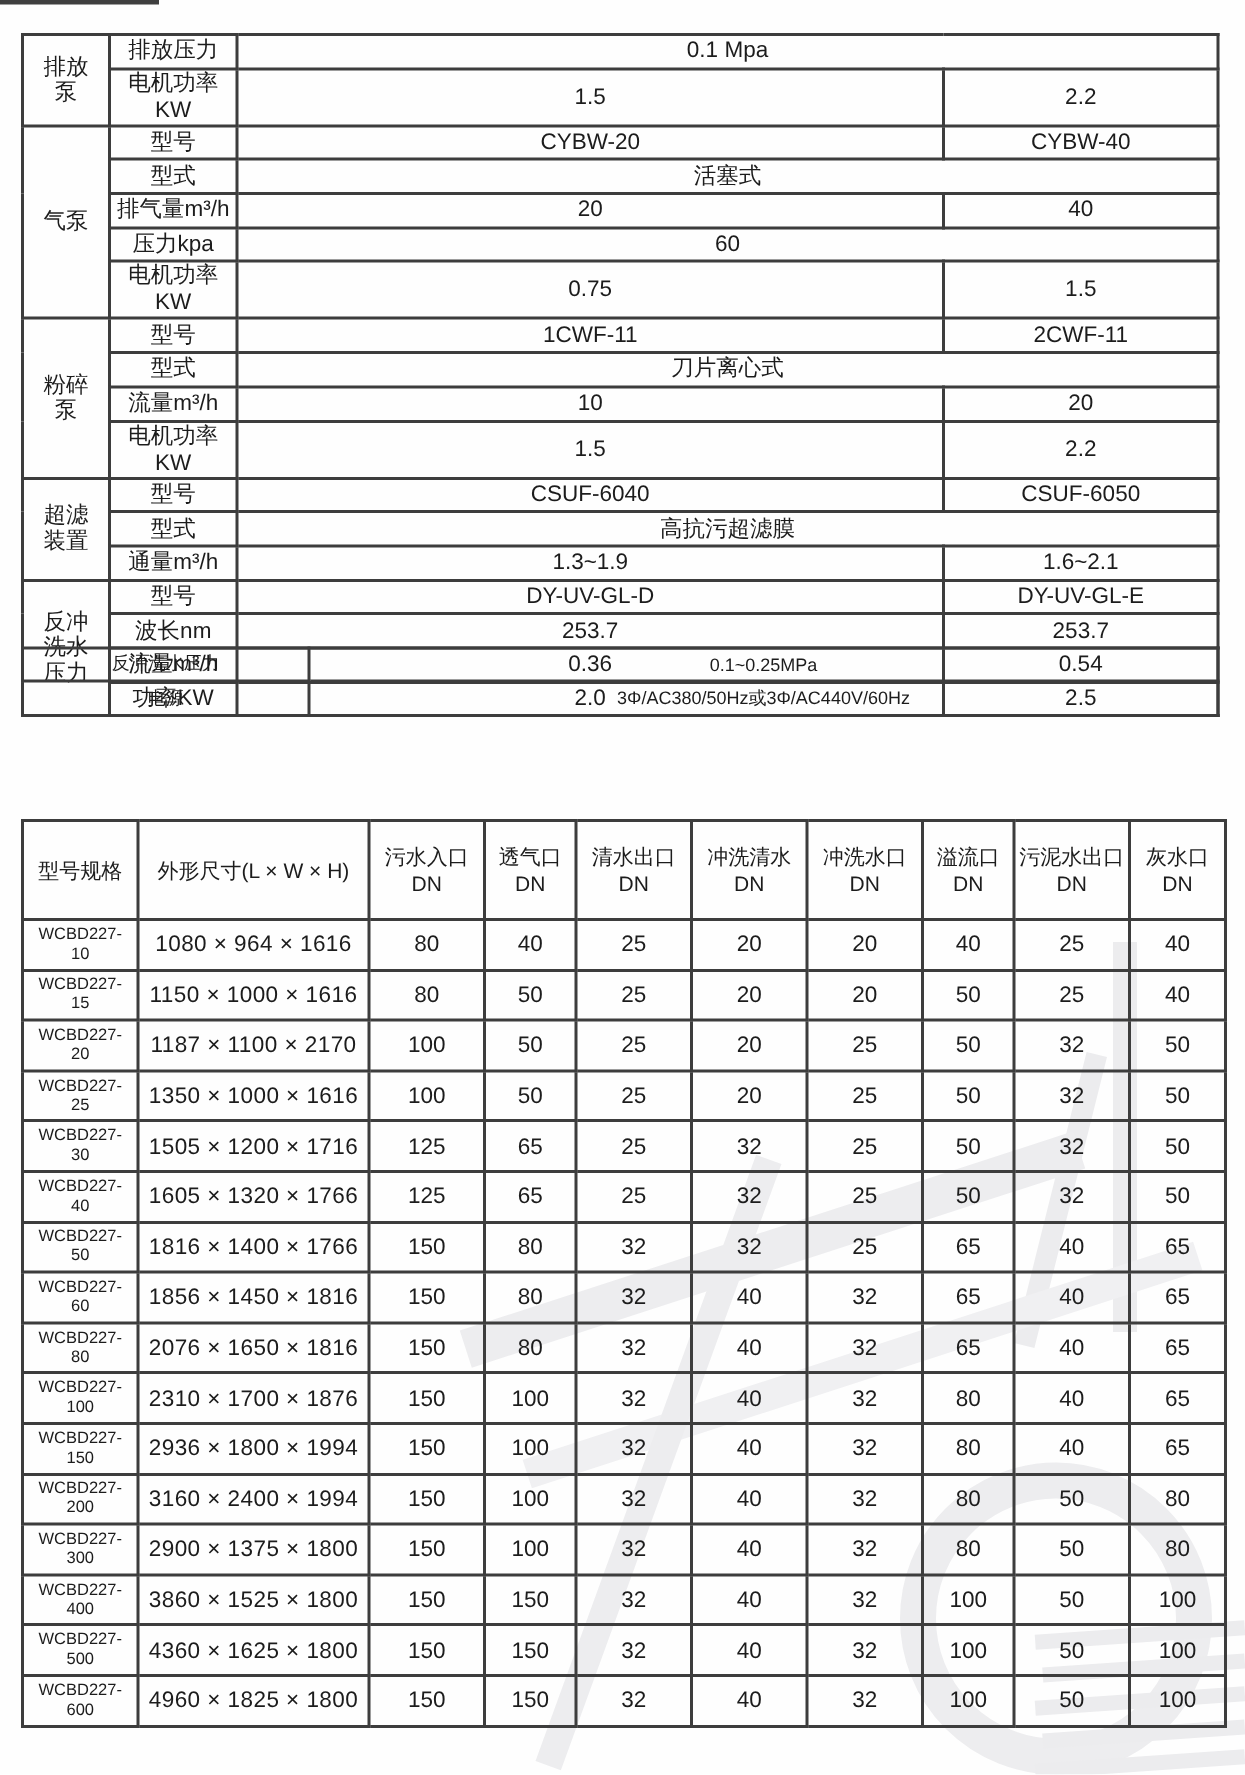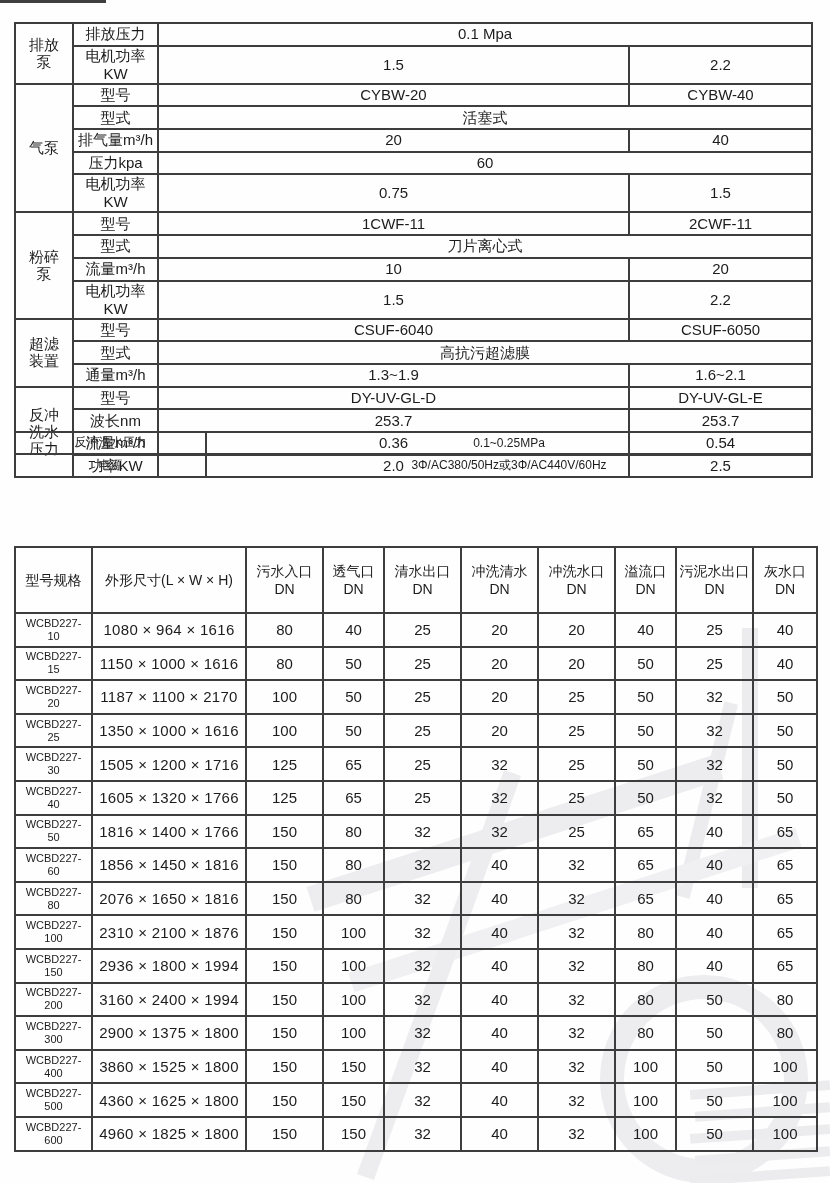--- a/index.html
+++ b/index.html
@@ -327,21 +327,21 @@
           <td>80</td>
           <td>32</td>
           <td>40</td>
           <td>32</td>
           <td>65</td>
           <td>40</td>
           <td>65</td>
         </tr>
         <tr>
           <td class="model"><span>WCBD227-</span><br><span>100</span></td>
-          <td class="size">2310 × 2100 × 1876</td>
+          <td class="size">2310 × 1700 × 1876</td>
           <td>150</td>
           <td>100</td>
           <td>32</td>
           <td>40</td>
           <td>32</td>
           <td>80</td>
           <td>40</td>
           <td>65</td>
         </tr>
         <tr>

